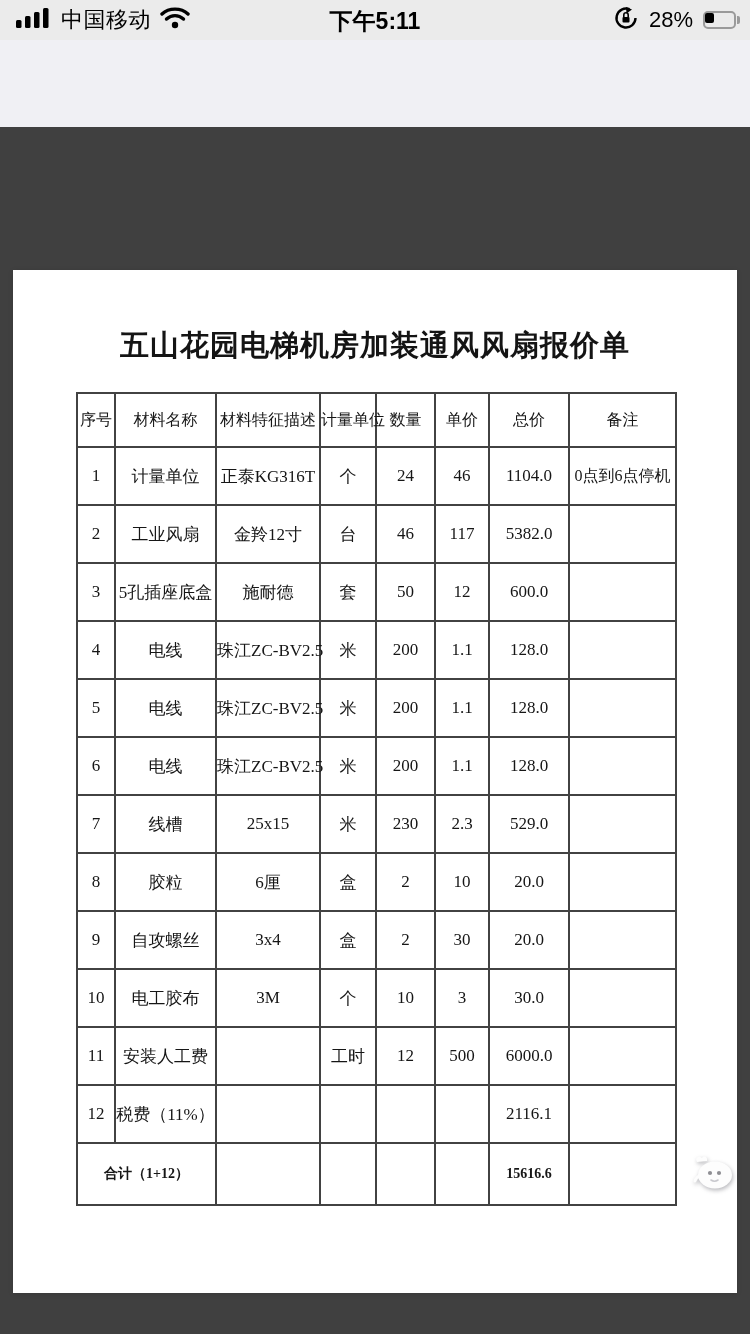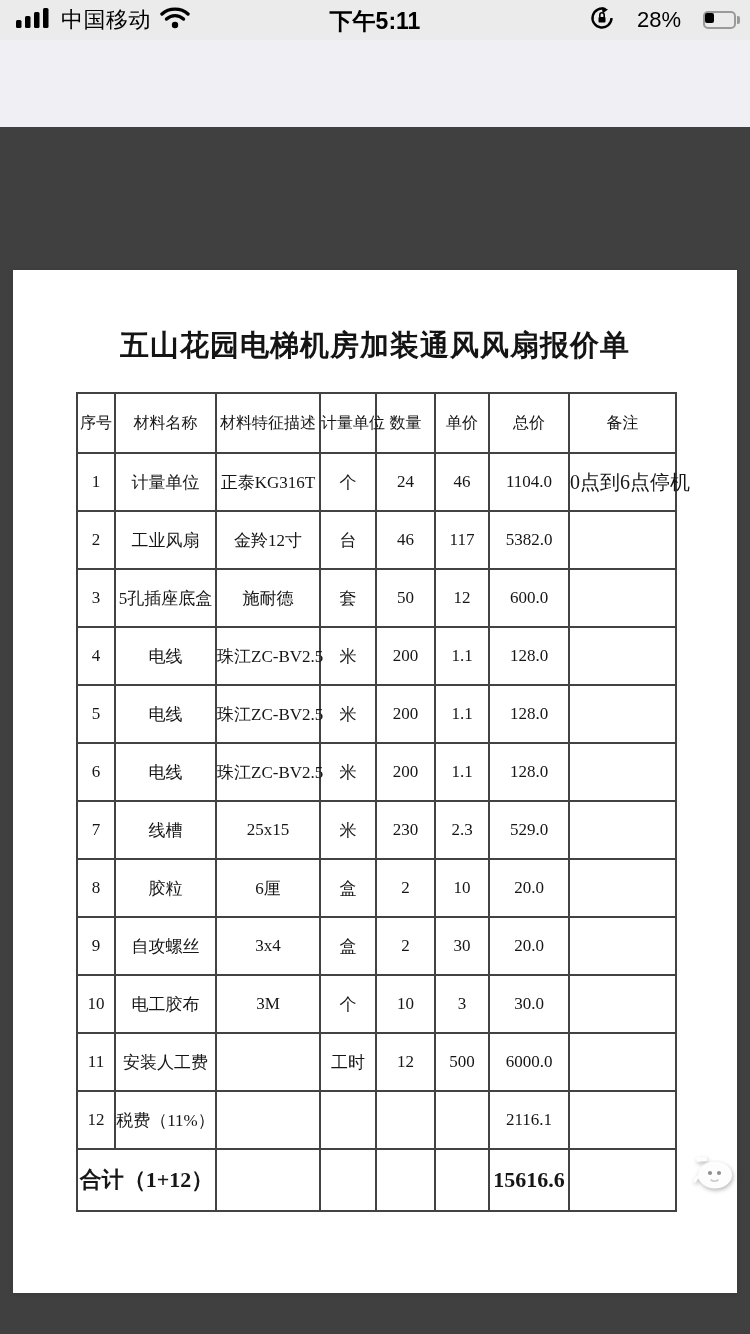--- a/index.html
+++ b/index.html
@@ -12,21 +12,21 @@
   .statusbar {
     position: absolute; top: 0; left: 0; width: 750px; height: 40px;
     background: #ebebeb; z-index: 5;
   }
   .sb-left { position: absolute; left: 16px; top: 0; height: 40px; display: flex; align-items: center; gap: 9px; }
   .carrier { font-size: 22px; font-weight: 500; color: #000; letter-spacing: 0.5px; }
   .sb-time {
     position: absolute; left: 0; top: 0; width: 750px; height: 40px;
     text-align: center; line-height: 42px; font-size: 23px; font-weight: 600; color: #000;
   }
-  .sb-right { position: absolute; right: 10px; top: 0; height: 40px; display: flex; align-items: center; gap: 22px; }
+  .sb-right { position: absolute; right: 10px; top: 0; height: 40px; display: flex; align-items: center; gap: 10px; }
   .batt-pct { font-size: 22px; font-weight: 400; color: #000; }
   .battery { position: relative; width: 37px; height: 18px; }
   .batt-body { position: absolute; left: 0; top: 0; width: 33px; height: 18px; border: 2px solid #9a9a9a; border-radius: 5px; }
   .batt-fill { position: absolute; left: 2px; top: 2px; width: 9px; height: 10px; background: #000; border-radius: 2px; }
   .batt-nub { position: absolute; right: 0; top: 5px; width: 3px; height: 8px; background: #9a9a9a; border-radius: 0 2px 2px 0; }
 
   
   .navbar {
     position: absolute; top: 40px; left: 0; width: 750px; height: 87px;
     background: #ebebeb; z-index: 5;
@@ -54,26 +54,26 @@
   table.quote {
     position: absolute; left: 63px; top: 122px; width: 599px;
     border-collapse: collapse; table-layout: fixed;
     font-family: "Liberation Serif", "DejaVu Serif", serif;
   }
   table.quote th, table.quote td {
     border: 2px solid #424242; text-align: center; vertical-align: middle;
     font-size: 17px; font-weight: 400; color: #161616;
     padding: 0; white-space: nowrap; overflow: visible;
   }
-  table.quote thead tr { height: 60px; }
+  table.quote thead tr { height: 54px; }
   table.quote tbody tr { height: 58px; }
   table.quote tr.total-row { height: 62px; }
   table.quote th { font-size: 16px; }
-  table.quote td.remark-cell { font-size: 20px; border-radius: 10px; }
-  table.quote tr.total-row td { font-weight: 700; font-size: 22px; }
+  table.quote td.remark-cell { font-size: 16px; border-radius: 10px; }
+  table.quote tr.total-row td { font-weight: 700; font-size: 14px; }
 
   
   .watermark {
     position: absolute; top: 1026px; right: 15px; height: 44px;
     display: flex; align-items: center; gap: 8px;
   }
   .wm-mascot { filter: drop-shadow(1px 2px 2px rgba(80,80,90,0.4)); }
   .wm-text {
     font-size: 23px; font-weight: 700; color: #fcfcfc; letter-spacing: 1px;
     text-shadow: 1px 2px 2px rgba(80,80,90,0.5);

